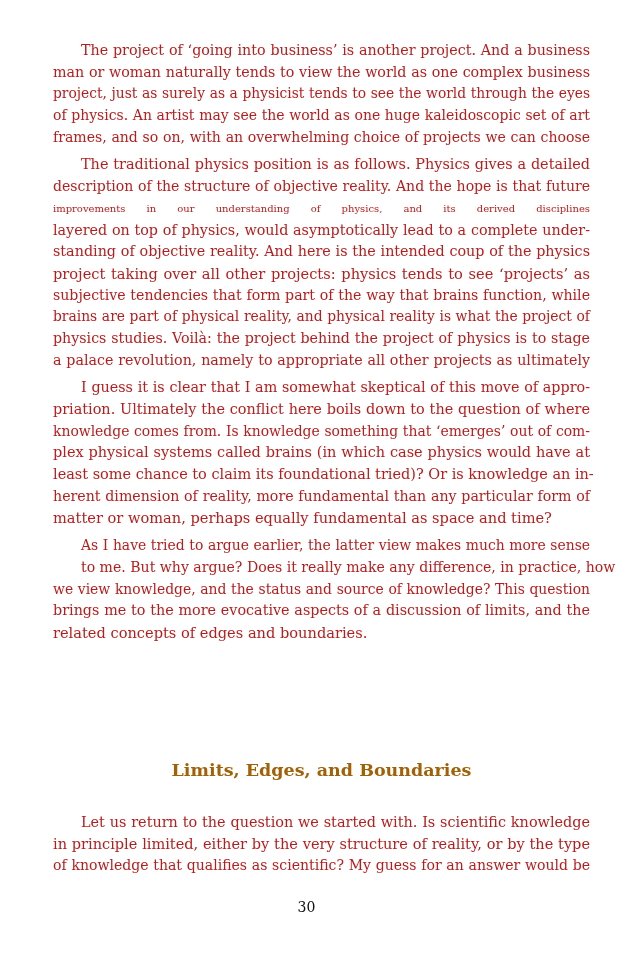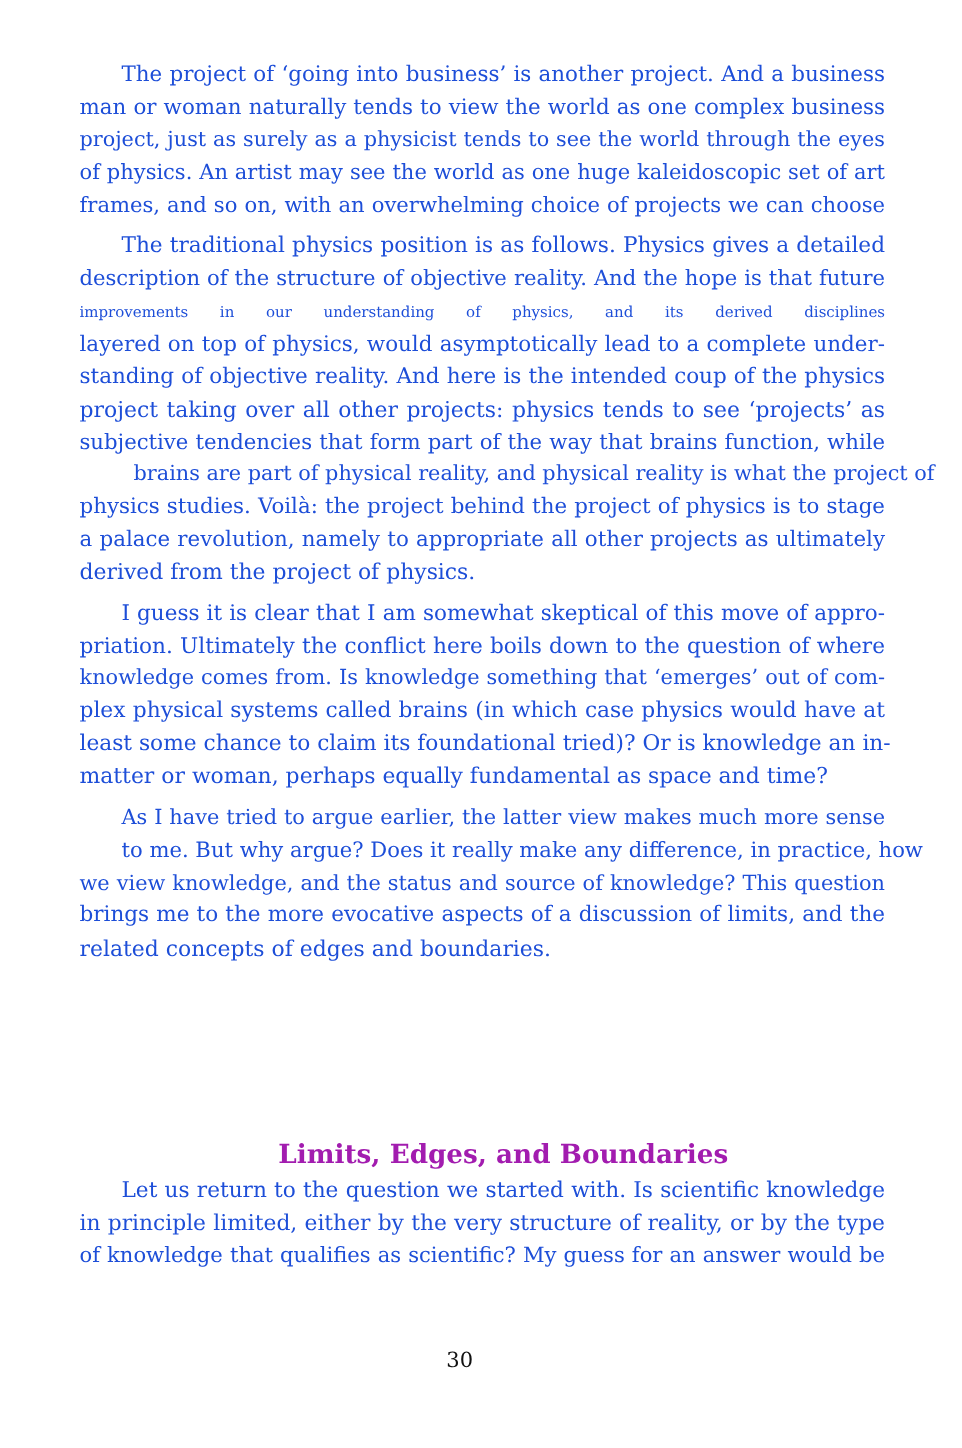--- a/index.html
+++ b/index.html
@@ -1,34 +1,34 @@
 <!DOCTYPE html>
 <html><head>
   <meta charset="utf-8">
   <style>
     html, body { margin: 0; padding: 0; background: #ffffff; }
     body { width: 641px; height: 965px; position: relative; overflow: hidden; }
     .page {
       position: absolute; left: 53px; top: 40px; width: 537px;
-      font-family: "DejaVu Serif", serif; color: #1d4ed8;
+      font-family: "DejaVu Serif", serif; color: #b91c1c;
     }
     .line {
       display: block; height: 21.7px; line-height: 21.7px;
       font-size: 14.6px; white-space: nowrap;
       text-align: justify; text-align-last: justify;
     }
     .line.last { text-align-last: left; }
     .line.indent { padding-left: 28px; }
     .para { margin-bottom: 6px; }
     .heading {
-      position: absolute; left: 67px; width: 537px; top: 760px;
+      position: absolute; left: 53px; width: 537px; top: 760px;
       text-align: center; font-family: "DejaVu Serif", serif;
-      font-weight: bold; font-size: 17.5px; color: #a21caf;
+      font-weight: bold; font-size: 17.5px; color: #a16207;
     }
-    .page2 { top: 784px; }
+    .page2 { top: 812px; }
     .page-number {
       position: absolute; left: 0; width: 613px; top: 899px;
       text-align: center; font-family: "DejaVu Serif", serif;
       font-size: 14px; color: #111;
     }
   </style>
 </head>
 <body>
 
 <div class="page">
@@ -40,31 +40,31 @@
     <span class="line" style="font-size: 14.0812px;">frames, and so on, with an overwhelming choice of projects we can choose</span>
   </div>
   <div class="para">
     <span class="line indent" style="font-size: 14.4107px;">The traditional physics position is as follows. Physics gives a detailed</span>
     <span class="line" style="font-size: 14.0709px;">description of the structure of objective reality. And the hope is that future</span>
     <span class="line" style="font-size: 10px;">improvements in our understanding of physics, and its derived disciplines</span>
     <span class="line" style="font-size: 14.3056px;">layered on top of physics, would asymptotically lead to a complete under-</span>
     <span class="line" style="font-size: 14.3331px;">standing of objective reality. And here is the intended coup of the physics</span>
     <span class="line">project taking over all other projects: physics tends to see ‘projects’ as</span>
     <span class="line" style="font-size: 14.1455px;">subjective tendencies that form part of the way that brains function, while</span>
-    <span class="line" style="font-size: 13.8735px; margin-left: 36px;">brains are part of physical reality, and physical reality is what the project of</span>
+    <span class="line" style="font-size: 13.8735px;">brains are part of physical reality, and physical reality is what the project of</span>
     <span class="line" style="font-size: 14.2362px;">physics studies. Voilà: the project behind the project of physics is to stage</span>
     <span class="line" style="font-size: 14.259px;">a palace revolution, namely to appropriate all other projects as ultimately</span>
-    <span class="line last">derived from the project of physics.</span>
   </div>
   <div class="para">
     <span class="line indent" style="font-size: 14.3295px;">I guess it is clear that I am somewhat skeptical of this move of appro-</span>
     <span class="line" style="font-size: 14.4113px;">priation. Ultimately the conflict here boils down to the question of where</span>
     <span class="line" style="font-size: 13.9164px;">knowledge comes from. Is knowledge something that ‘emerges’ out of com-</span>
     <span class="line" style="font-size: 14.4907px;">plex physical systems called brains (in which case physics would have at</span>
     <span class="line" style="font-size: 14.4727px;">least some chance to claim its foundational tried)? Or is knowledge an in-</span>
+    <span class="line" style="font-size: 14.1804px;">herent dimension of reality, more fundamental than any particular form of</span>
     <span class="line last">matter or woman, perhaps equally fundamental as space and time?</span>
   </div>
   <div class="para">
     <span class="line indent" style="font-size: 13.9137px;">As I have tried to argue earlier, the latter view makes much more sense</span>
     <span class="line" style="font-size: 14.0844px; margin-left: 28px;">to me. But why argue? Does it really make any difference, in practice, how</span>
     <span class="line" style="font-size: 13.904px;">we view knowledge, and the status and source of knowledge? This question</span>
     <span class="line" style="font-size: 14.3508px;">brings me to the more evocative aspects of a discussion of limits, and the</span>
     <span class="line last">related concepts of edges and boundaries.</span>
   </div>
 </div>

